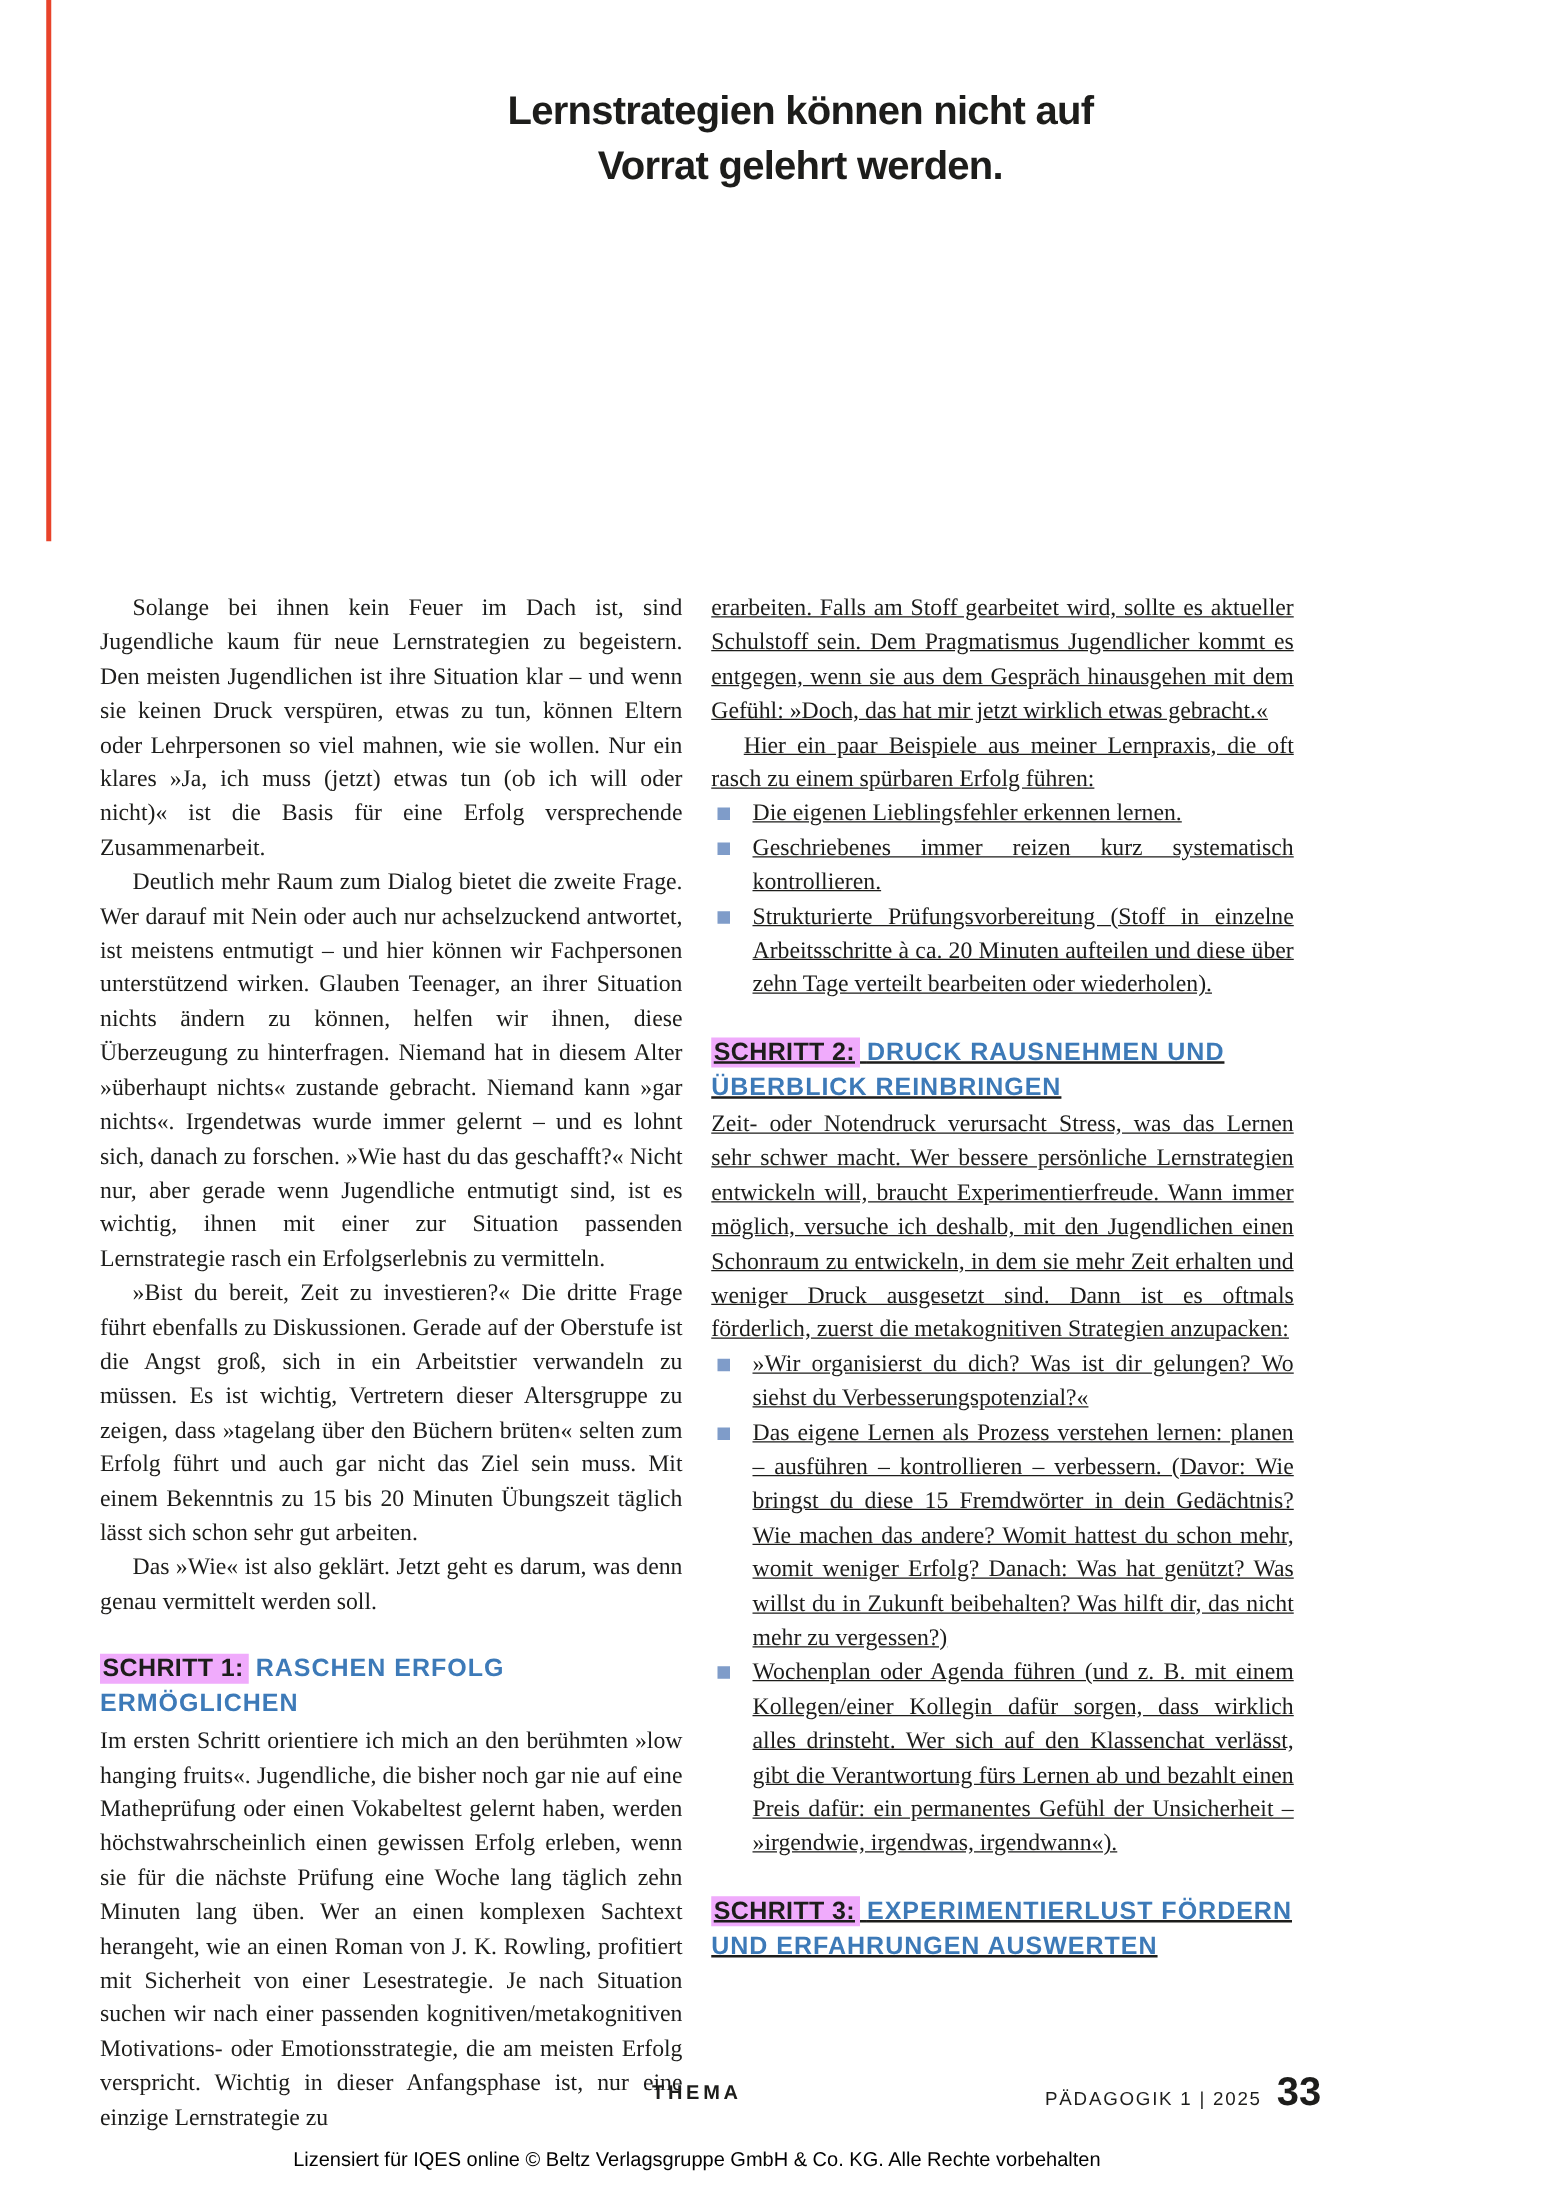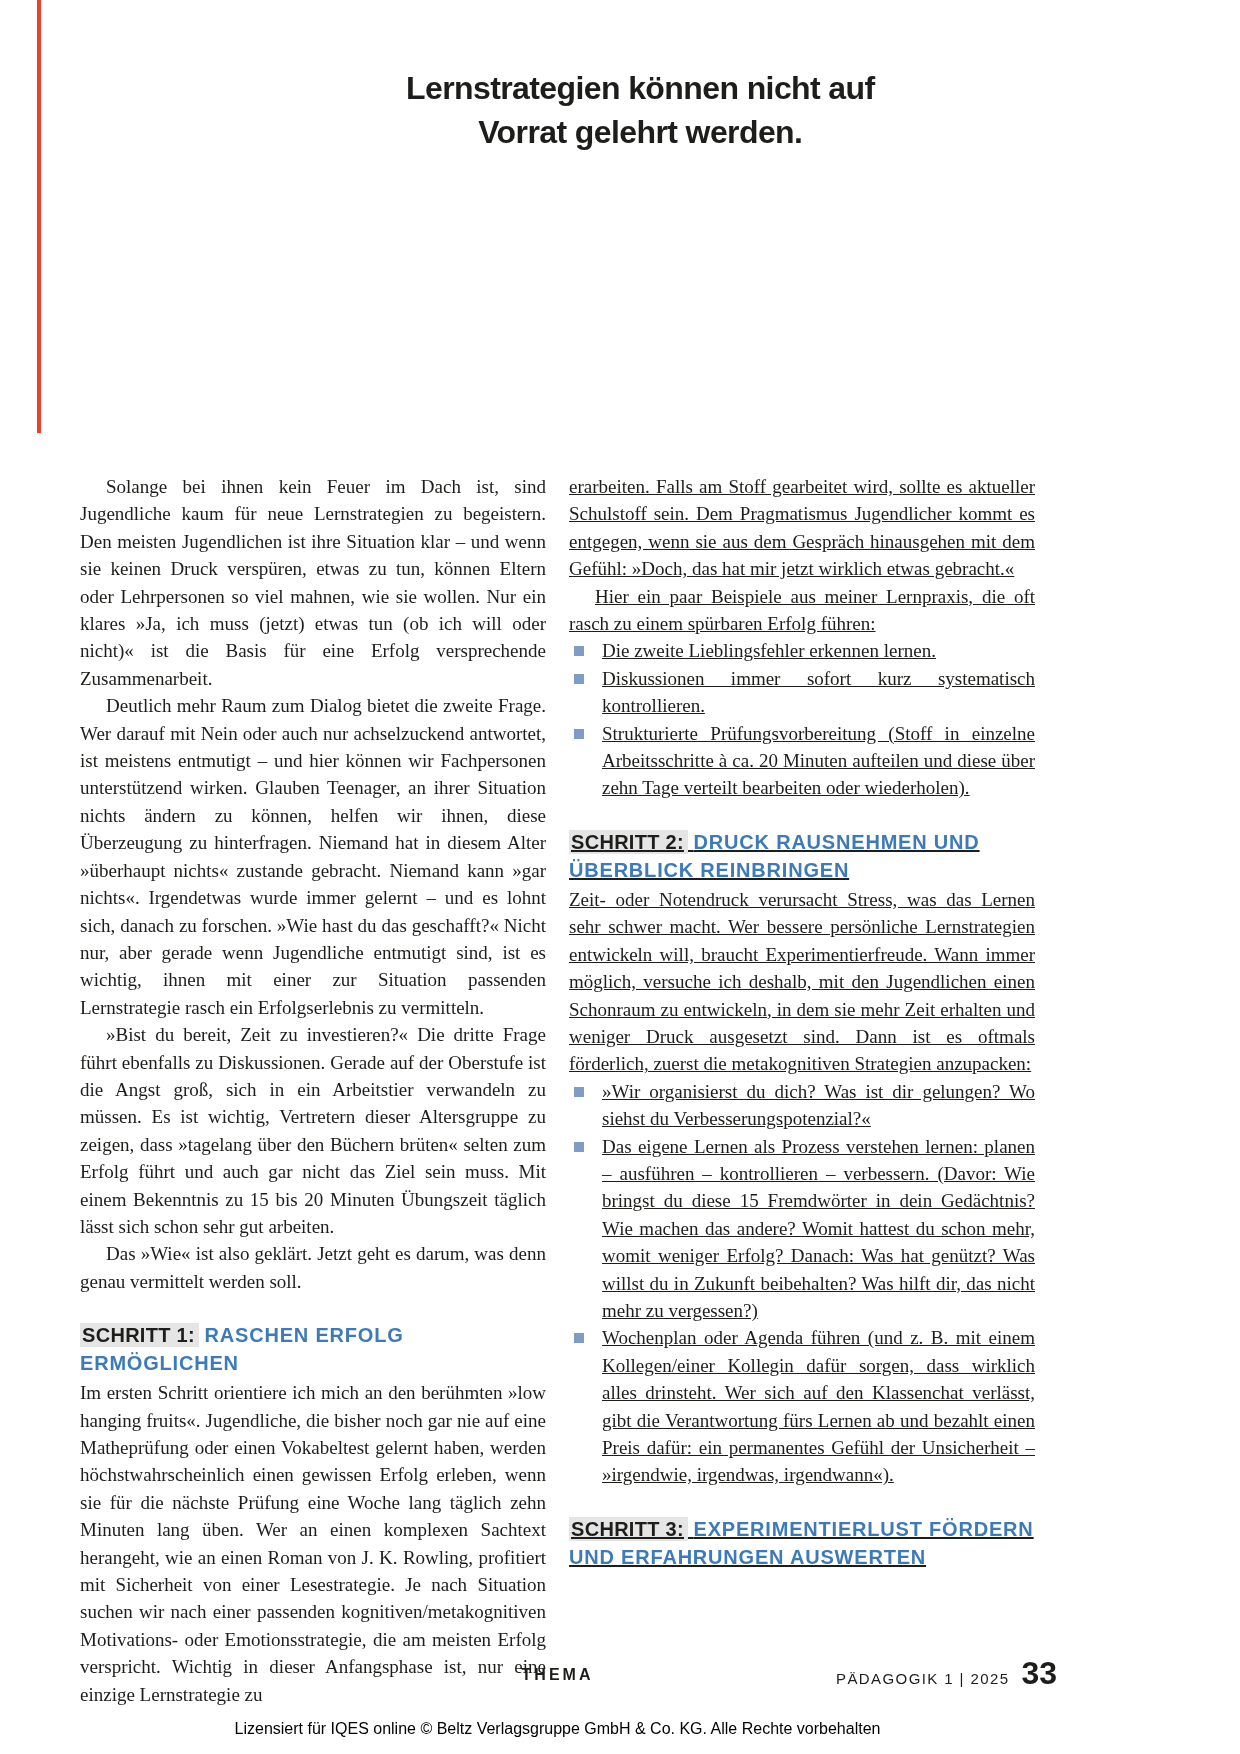--- a/index.html
+++ b/index.html
@@ -41,21 +41,21 @@
   .indent { text-indent: 26px; }
   .step-heading {
     margin: 26px 0 2px 0;
     font-family: "Liberation Sans", sans-serif;
     font-weight: 700;
     font-size: 20px;
     line-height: 28px;
     text-align: left;
   }
   .step-label {
-    background: #e5e5e5;
+    background: #f0abfc;
     color: #1d1d1b;
     padding: 1px 4px 1px 2px;
     letter-spacing: 0.3px;
   }
   .step-title {
     color: #3d7ab8;
     letter-spacing: 0.8px;
   }
   .bullet-item {
     position: relative;
@@ -106,22 +106,22 @@
     <p class="indent">»Bist du bereit, Zeit zu investieren?« Die dritte Frage führt ebenfalls zu Diskussionen. Gerade auf der Oberstufe ist die Angst groß, sich in ein Arbeitstier verwandeln zu müssen. Es ist wichtig, Vertretern dieser Altersgruppe zu zeigen, dass »tagelang über den Büchern brüten« selten zum Erfolg führt und auch gar nicht das Ziel sein muss. Mit einem Bekenntnis zu 15 bis 20 Minuten Übungszeit täglich lässt sich schon sehr gut arbeiten.</p>
     <p class="indent">Das »Wie« ist also geklärt. Jetzt geht es darum, was denn genau vermittelt werden soll.</p>
     <h3 class="step-heading"><span class="step-label">SCHRITT 1:</span> <span class="step-title">RASCHEN ERFOLG ERMÖGLICHEN</span></h3>
     <p>Im ersten Schritt orientiere ich mich an den berühmten »low hanging fruits«. Jugendliche, die bisher noch gar nie auf eine Matheprüfung oder einen Vokabeltest gelernt haben, werden höchstwahrscheinlich einen gewissen Erfolg erleben, wenn sie für die nächste Prüfung eine Woche lang täglich zehn Minuten lang üben. Wer an einen komplexen Sachtext herangeht, wie an einen Roman von J. K. Rowling, profitiert mit Sicherheit von einer Lesestrategie. Je nach Situation suchen wir nach einer passenden kognitiven/metakognitiven Motivations- oder Emotionsstrategie, die am meisten Erfolg verspricht. Wichtig in dieser Anfangsphase ist, nur eine einzige Lernstrategie zu</p>
   </div>
 
   <div class="col col-right">
     <p>erarbeiten. Falls am Stoff gearbeitet wird, sollte es aktueller Schulstoff sein. Dem Pragmatismus Jugendlicher kommt es entgegen, wenn sie aus dem Gespräch hinausgehen mit dem Gefühl: »Doch, das hat mir jetzt wirklich etwas gebracht.«</p>
     <p class="indent">Hier ein paar Beispiele aus meiner Lernpraxis, die oft rasch zu einem spürbaren Erfolg führen:</p>
 
-    <div class="bullet-item"><span class="bullet-sq"></span><span>Die zweite Lieblingsfehler erkennen lernen.</span></div>
-    <div class="bullet-item"><span class="bullet-sq"></span><span>Diskussionen immer sofort kurz systematisch kontrollieren.</span></div>
+    <div class="bullet-item"><span class="bullet-sq"></span><span>Die eigenen Lieblingsfehler erkennen lernen.</span></div>
+    <div class="bullet-item"><span class="bullet-sq"></span><span>Geschriebenes immer reizen kurz systematisch kontrollieren.</span></div>
     <div class="bullet-item"><span class="bullet-sq"></span><span>Strukturierte Prüfungsvorbereitung (Stoff in einzelne Arbeitsschritte à ca. 20 Minuten aufteilen und diese über zehn Tage verteilt bearbeiten oder wiederholen).</span></div>
 
     <h3 class="step-heading"><span class="step-label">SCHRITT 2:</span> <span class="step-title">DRUCK RAUSNEHMEN UND ÜBERBLICK REINBRINGEN</span></h3>
     <p>Zeit- oder Notendruck verursacht Stress, was das Lernen sehr schwer macht. Wer bessere persönliche Lernstrategien entwickeln will, braucht Experimentierfreude. Wann immer möglich, versuche ich deshalb, mit den Jugendlichen einen Schonraum zu entwickeln, in dem sie mehr Zeit erhalten und weniger Druck ausgesetzt sind. Dann ist es oftmals förderlich, zuerst die metakognitiven Strategien anzupacken:</p>
 
     <div class="bullet-item"><span class="bullet-sq"></span><span>»Wir organisierst du dich? Was ist dir gelungen? Wo siehst du Verbesserungspotenzial?«</span></div>
     <div class="bullet-item"><span class="bullet-sq"></span><span>Das eigene Lernen als Prozess verstehen lernen: planen – ausführen – kontrollieren – verbessern. (Davor: Wie bringst du diese 15 Fremdwörter in dein Gedächtnis? Wie machen das andere? Womit hattest du schon mehr, womit weniger Erfolg? Danach: Was hat genützt? Was willst du in Zukunft beibehalten? Was hilft dir, das nicht mehr zu vergessen?)</span></div>
     <div class="bullet-item"><span class="bullet-sq"></span><span>Wochenplan oder Agenda führen (und z. B. mit einem Kollegen/einer Kollegin dafür sorgen, dass wirklich alles drinsteht. Wer sich auf den Klassenchat verlässt, gibt die Verantwortung fürs Lernen ab und bezahlt einen Preis dafür: ein permanentes Gefühl der Unsicherheit – »irgendwie, irgendwas, irgendwann«).</span></div>
 
     <h3 class="step-heading"><span class="step-label">SCHRITT 3:</span> <span class="step-title">EXPERIMENTIERLUST FÖRDERN UND ERFAHRUNGEN AUSWERTEN</span></h3>

